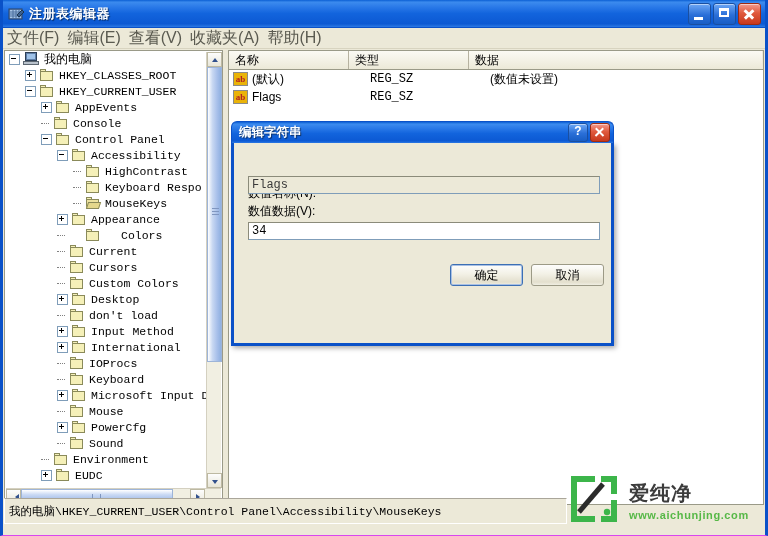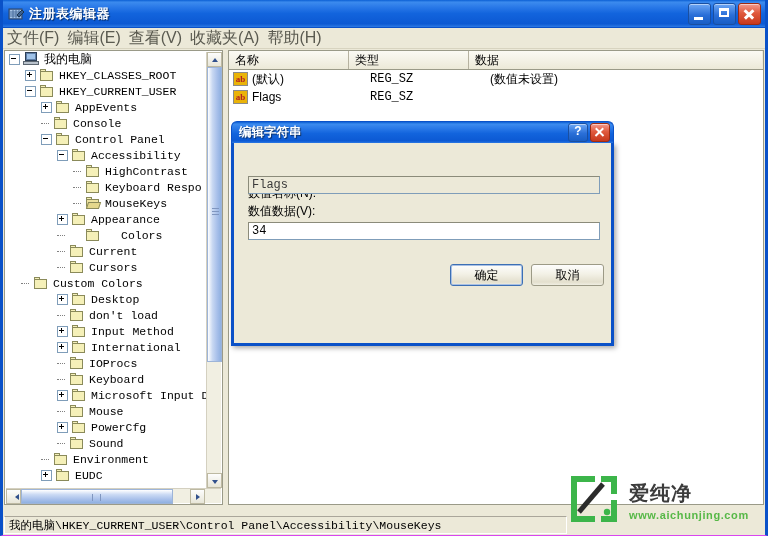--- a/index.html
+++ b/index.html
@@ -180,21 +180,21 @@
   }
   .cell-name{width:118px;white-space:nowrap;font-size:12px;overflow:hidden;
     font-family:"Liberation Sans","DejaVu Sans",sans-serif;}
   .cell-type{width:120px;white-space:nowrap;font-size:12px;
     font-family:"Liberation Mono","DejaVu Sans Mono",monospace;}
   .cell-data{white-space:nowrap;font-size:12px;
     font-family:"Liberation Sans","DejaVu Sans",sans-serif;}
 
   
   #statusbar{
-    position:absolute;left:1px;bottom:1px;width:563px;height:18px;
+    position:absolute;left:1px;bottom:11px;width:563px;height:26px;
     background:#ece9d8;border:1px solid #ffffff;border-top-color:#aaa69a;
     box-sizing:border-box;display:flex;align-items:center;
     padding-left:4px;overflow:hidden;
   }
   #statusbar .stext{
     font-family:"Liberation Mono","DejaVu Sans Mono",monospace;
     font-size:11.5px;color:#000;white-space:nowrap;
   }
 
   
@@ -400,21 +400,21 @@
             <span class="lbl">Current</span>
           </div>
           <div class="tnode" style="padding-left: 52px;">
             <span class="dash"></span>
             <span class="folder">
               <span class="ftab"></span>
               <span class="fbody"></span>
             </span>
             <span class="lbl">Cursors</span>
           </div>
-          <div class="tnode" style=" margin-left: 16px;">
+          <div class="tnode" style="padding-left: 52px;">
             <span class="dash"></span>
             <span class="folder">
               <span class="ftab"></span>
               <span class="fbody"></span>
             </span>
             <span class="lbl">Custom Colors</span>
           </div>
           <div class="tnode" style="padding-left: 52px;">
             <span class="pm plus"></span>
             <span class="folder">

